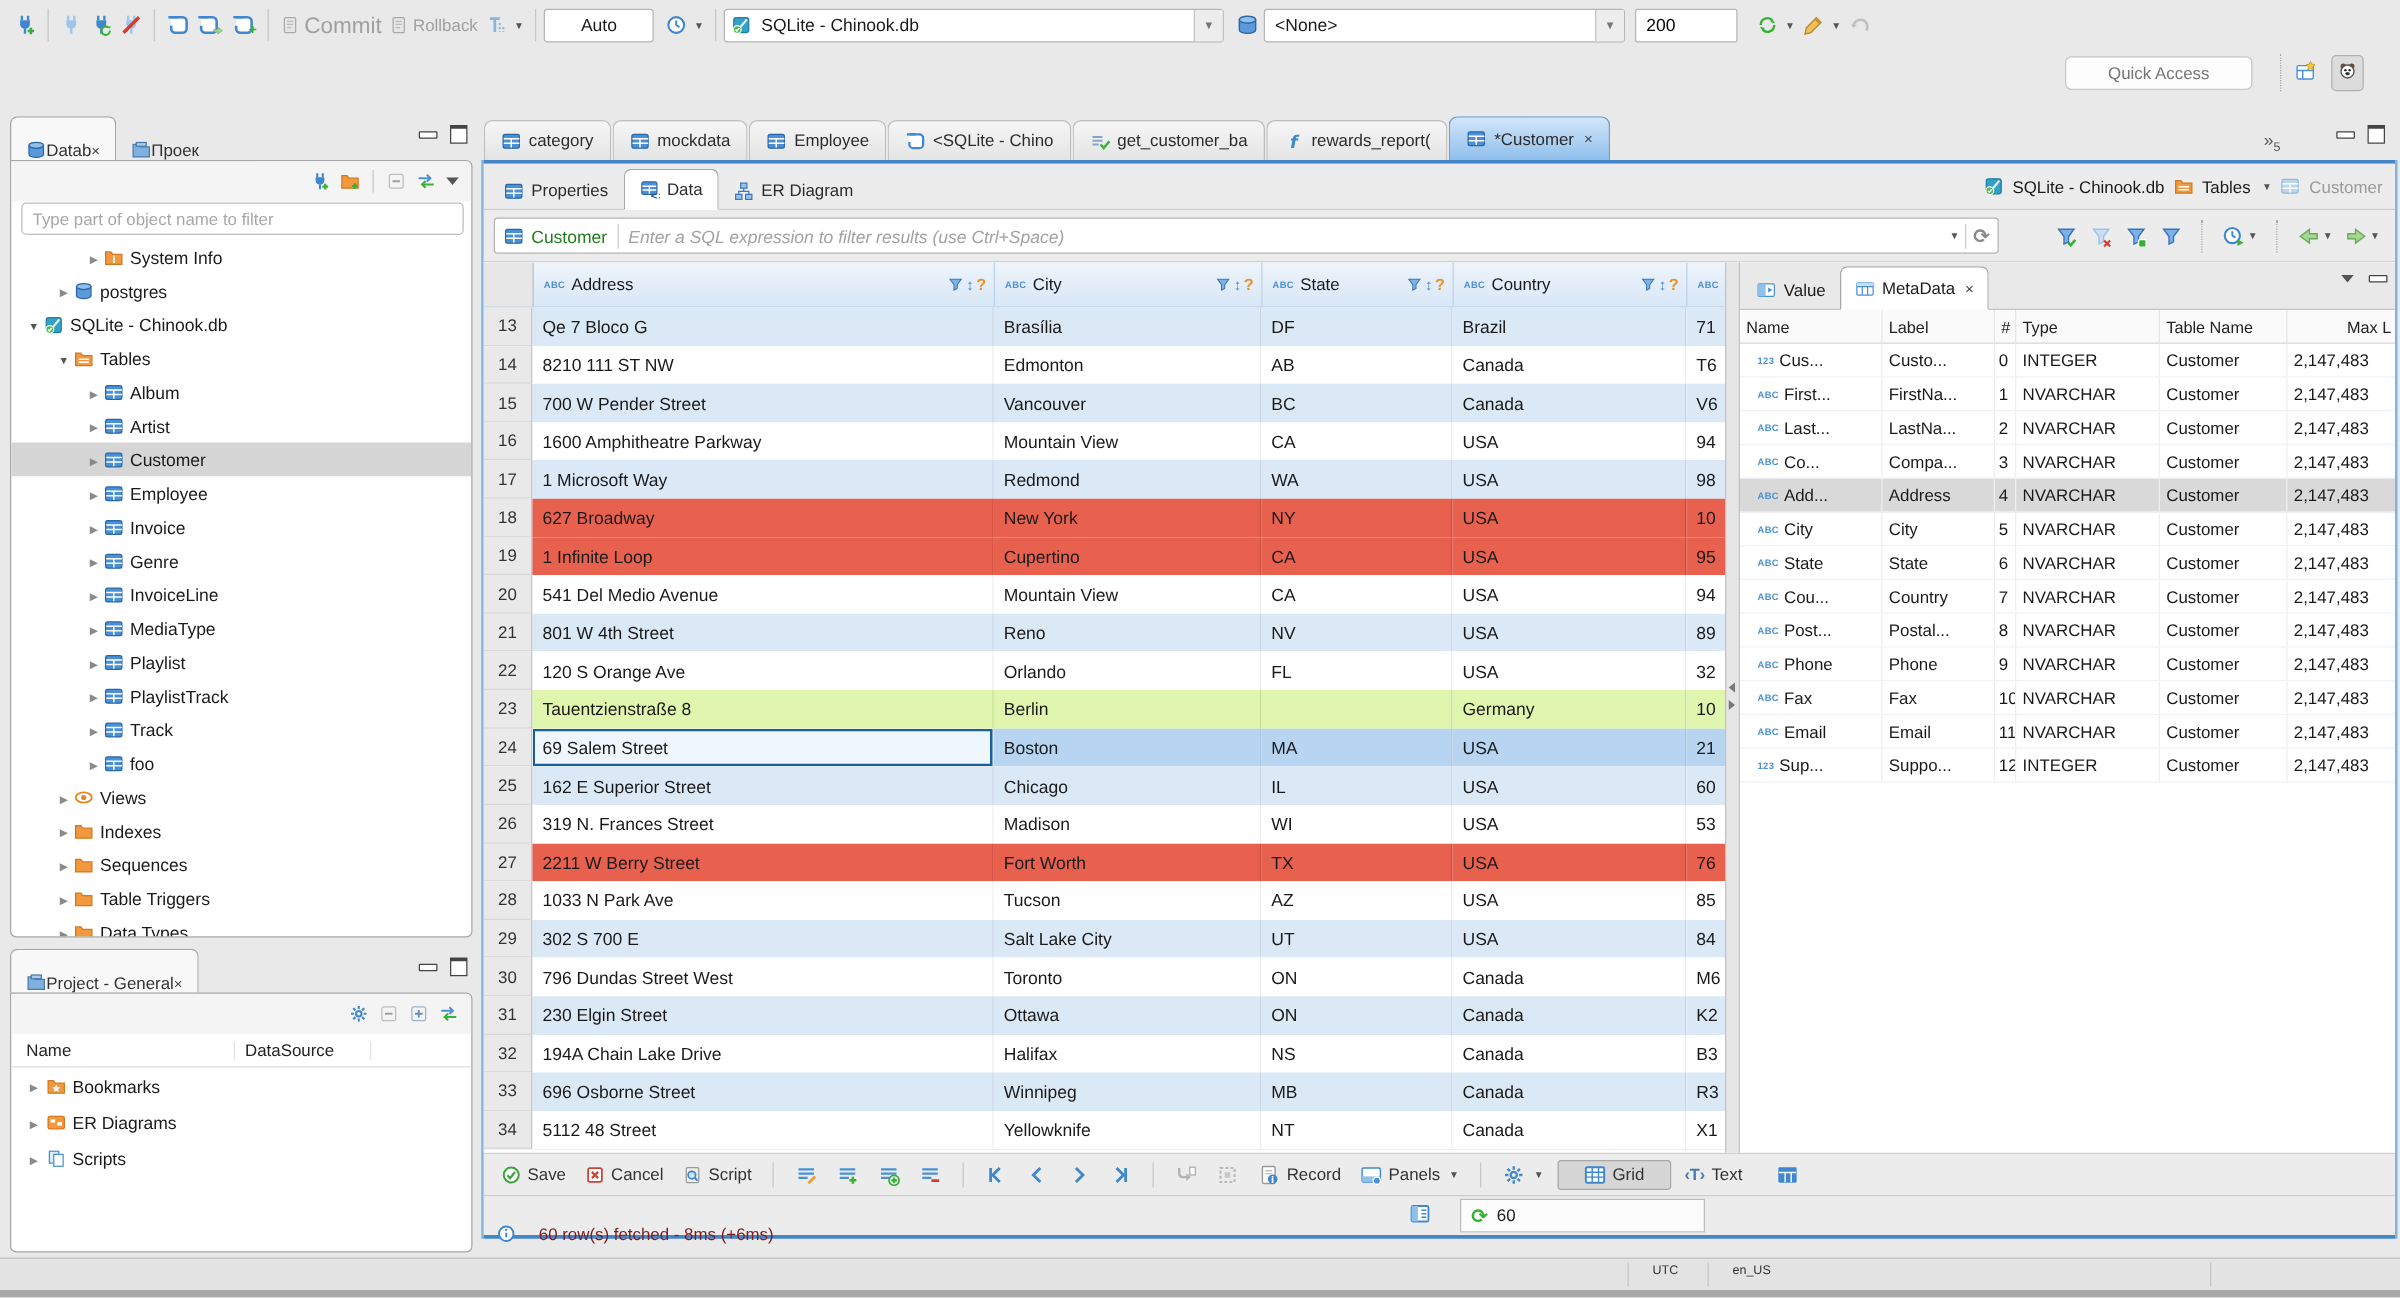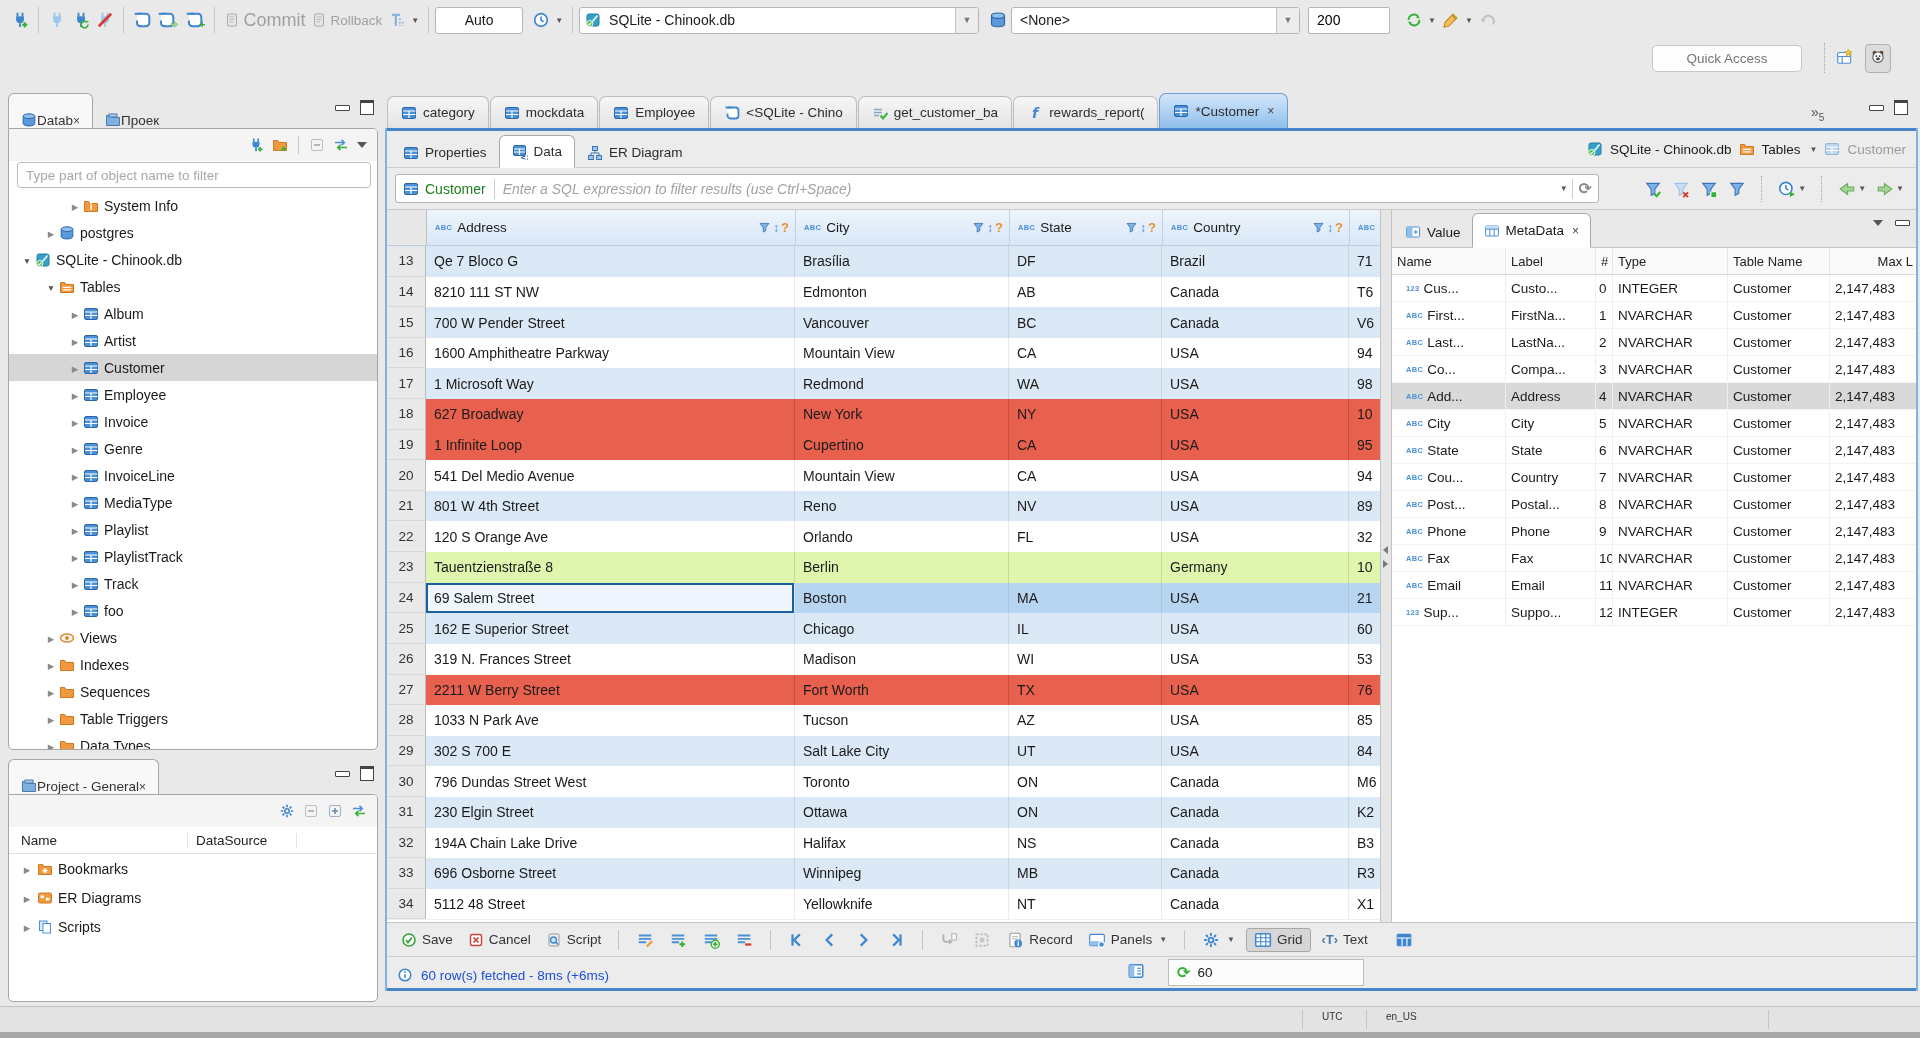--- a/index.html
+++ b/index.html
@@ -116,24 +116,24 @@
   .mc2{display:flex;align-items:center;height:100%;border-right:1px solid #eeeeee;padding-left:5px;box-sizing:border-box;overflow:hidden;white-space:nowrap;}
   .mrow .mname{width:114px;padding-left:14px;justify-content:flex-start;gap:4px;}
   .mrow .mlabel{width:90px;}
   .mrow .mnum{width:17px;padding-left:3px;}
   .mrow .mtype{width:115px;}
   .mrow .mtable{width:102px;}
   .mrow .mmax{flex:1;border-right:none;}
   
   .btoolbar{height:34px;display:flex;align-items:center;gap:7px;padding-left:10px;background:#ececec;border-top:1px solid #c4c4c4;box-sizing:border-box;font-size:13.5px;color:#333;}
   .bbtn{display:flex;align-items:center;gap:5px;padding:3px 4px;border-radius:3px;white-space:nowrap;}
-  .bbtn.pressed{background:#d6d6d6;border:1px solid #a8a8a8;padding:2px 7px;}
+  .bbtn.pressed{background:#d6d6d6;border:1px solid #a8a8a8;padding:2px 20px;}
   .ticon{color:#4a7aa8;font-size:13px;font-weight:bold;}
   .statusrow{height:32px;position:relative;background:#ececec;border-top:1px solid #cdcdcd;box-sizing:border-box;font-size:13.5px;}
-  .stmsg{position:absolute;left:10px;top:10px;display:flex;align-items:center;gap:8px;color:#1d4ed8;}
+  .stmsg{position:absolute;left:10px;top:22px;display:flex;align-items:center;gap:18px;color:#7f1d1d;}
   .stcalc{position:absolute;left:740px;top:5px;}
   .stbox{position:absolute;left:781px;top:2px;width:196px;height:27px;background:#fcfcfc;border:1px solid #bdbdbd;display:flex;align-items:center;gap:7px;padding-left:8px;box-sizing:border-box;}
   
   #appbar{position:absolute;left:0;top:1006px;width:1920px;height:26px;background:#e3e3e3;border-top:1px solid #bfbfbf;}
   #appbar .abseg{position:absolute;top:4px;font-size:10px;color:#333;}
   #appbar .absep{position:absolute;top:3px;width:1px;height:19px;background:#c4c4c4;}
   #strip{position:absolute;left:0;top:1032px;width:1920px;height:6px;background:#a8a8a8;}
   svg text{font-family:"DejaVu Sans",sans-serif;}
 </style>
 </head>

